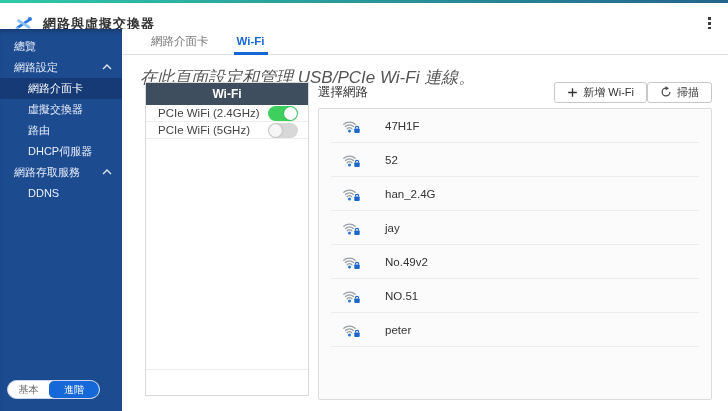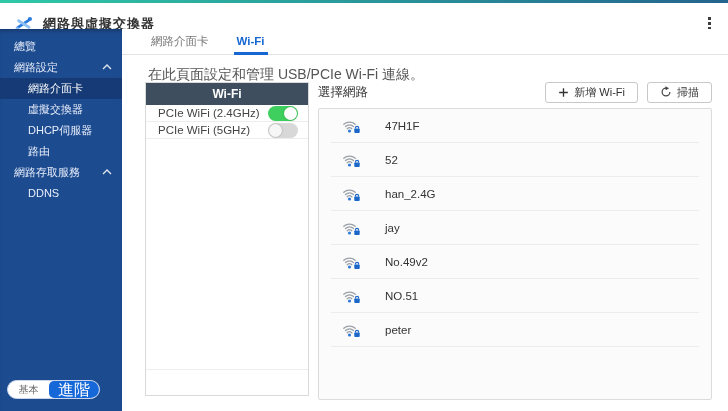--- a/index.html
+++ b/index.html
@@ -25,30 +25,30 @@
     box-shadow:inset 0 4px 5px -3px rgba(0,0,0,.35); }
   .side-list { padding-top:7px; }
   .side-item { height:21px; line-height:21px; color:#e9effb; font-size:11px; white-space:nowrap;
     position:relative; cursor:pointer; padding-left:14px; }
   .side-item.sub { padding-left:28px; }
   .side-item.selected { background:#153a75; color:#fff; }
   .side-item .chev { position:absolute; right:10px; top:7px; width:10px; height:6px; }
   .mode-toggle { position:absolute; left:7px; bottom:12px; width:93px; height:19px; background:#fff;
     border:1px solid #c9d6ee; border-radius:10px; display:flex; align-items:stretch; overflow:hidden; }
   .mode-basic { flex:1; font-size:10px; color:#666; text-align:center; line-height:17px; cursor:pointer; }
-  .mode-adv { width:50px; background:#1668d8; border-radius:5px; color:#fff; font-size:16px;
+  .mode-adv { width:50px; background:#1668d8; border-radius:5px; color:#fff; font-size:10px;
     text-align:center; line-height:17px; cursor:pointer; }
 
   
   .content { position:absolute; left:122px; top:29px; right:0; bottom:0; background:#fff; }
   .tabbar { height:26px; border-bottom:1px solid #e3e3e3; padding-left:26px; display:flex; gap:22px; }
   .tab { font-size:11.5px; line-height:25px; color:#777; padding:0 3px; cursor:pointer;
     border-bottom:3px solid transparent; height:26px; }
   .tab.active { color:#1667d2; font-weight:bold; border-bottom-color:#1667d2; }
-  .desc { margin:11px 0 0 26px; font-size:14px; color:#555; }
+  .desc { margin:11px 0 0 18px; font-size:17px; color:#555;font-style:italic; }
 
   
   .wifi-card { position:absolute; left:23px; top:53px; width:164px; height:314px;
     border:1px solid #d9d9d9; background:#fff; }
   .wifi-card-header { height:22px; background:#3f4e5e; color:#fff; font-size:12px; font-weight:bold;
     text-align:center; line-height:22px; }
   .adapter-row { height:17px; display:flex; align-items:center; justify-content:space-between;
     padding:0 10px 0 12px; border-bottom:1px solid #ededed; }
   .adapter-name { font-size:11.5px; color:#444; }
   .toggle { width:30px; height:15px; border-radius:8px; position:relative; cursor:pointer; flex:none; }
@@ -57,21 +57,21 @@
     background:#fff; box-shadow:0 0 2px rgba(0,0,0,.25); }
   .toggle.off { background:#d8d8d8; }
   .toggle.off .knob { position:absolute; left:1px; top:1px; width:13px; height:13px; border-radius:50%;
     background:#f6f6f6; box-shadow:0 0 2px rgba(0,0,0,.3); }
   .wifi-card-footer { position:absolute; left:0; right:0; bottom:0; height:26px; border-top:1px solid #ededed; }
 
   
   .net-panel { position:absolute; left:196px; top:51px; right:16px; }
   .net-head { height:24px; display:flex; align-items:center; }
   .net-title { font-size:12.5px; color:#333; }
-  .net-actions { margin-left:auto; display:flex; gap:9px; }
+  .net-actions { margin-left:auto; display:flex; }
   .btn { height:21px; background:#fff; border:1px solid #c8c8c8; border-radius:3px; display:flex;
     align-items:center; gap:5px; padding:0 12px; font-size:11px; color:#333; cursor:pointer; }
   .btn svg { flex:none; }
   .net-list { margin-top:4px; height:292px; border:1px solid #dcdcdc; background:#fbfbfb;
     border-radius:2px; overflow:hidden; }
   .net-row { height:34px; display:flex; align-items:center; padding:0 12px; cursor:pointer; }
   .net-row-inner { flex:1; display:flex; align-items:center; height:100%; border-bottom:1px solid #ececec; gap:14px; padding-left:12px; }
   .ssid { font-size:11.5px; color:#333;margin-left:10px; }
   .wifi-ic { width:18px; height:16px; flex:none; }
 </style>
@@ -111,25 +111,25 @@
   </div>
         <div class="side-item sub selected">
     <span class="lbl">網路介面卡</span>
     
   </div>
         <div class="side-item sub">
     <span class="lbl">虛擬交換器</span>
     
   </div>
         <div class="side-item sub">
+    <span class="lbl">路由</span>
+    
+  </div>
+        <div class="side-item sub">
     <span class="lbl">DHCP伺服器</span>
-    
-  </div>
-        <div class="side-item sub">
-    <span class="lbl">路由</span>
     
   </div>
         <div class="side-item">
     <span class="lbl">網路存取服務</span>
     <svg class="chev" viewBox="0 0 10 6">
       <polyline points="1,5 5,1 9,5" fill="none" stroke="rgba(255,255,255,.85)" stroke-width="1.4"></polyline>
     </svg>
   </div>
         <div class="side-item sub">
     <span class="lbl">DDNS</span>

